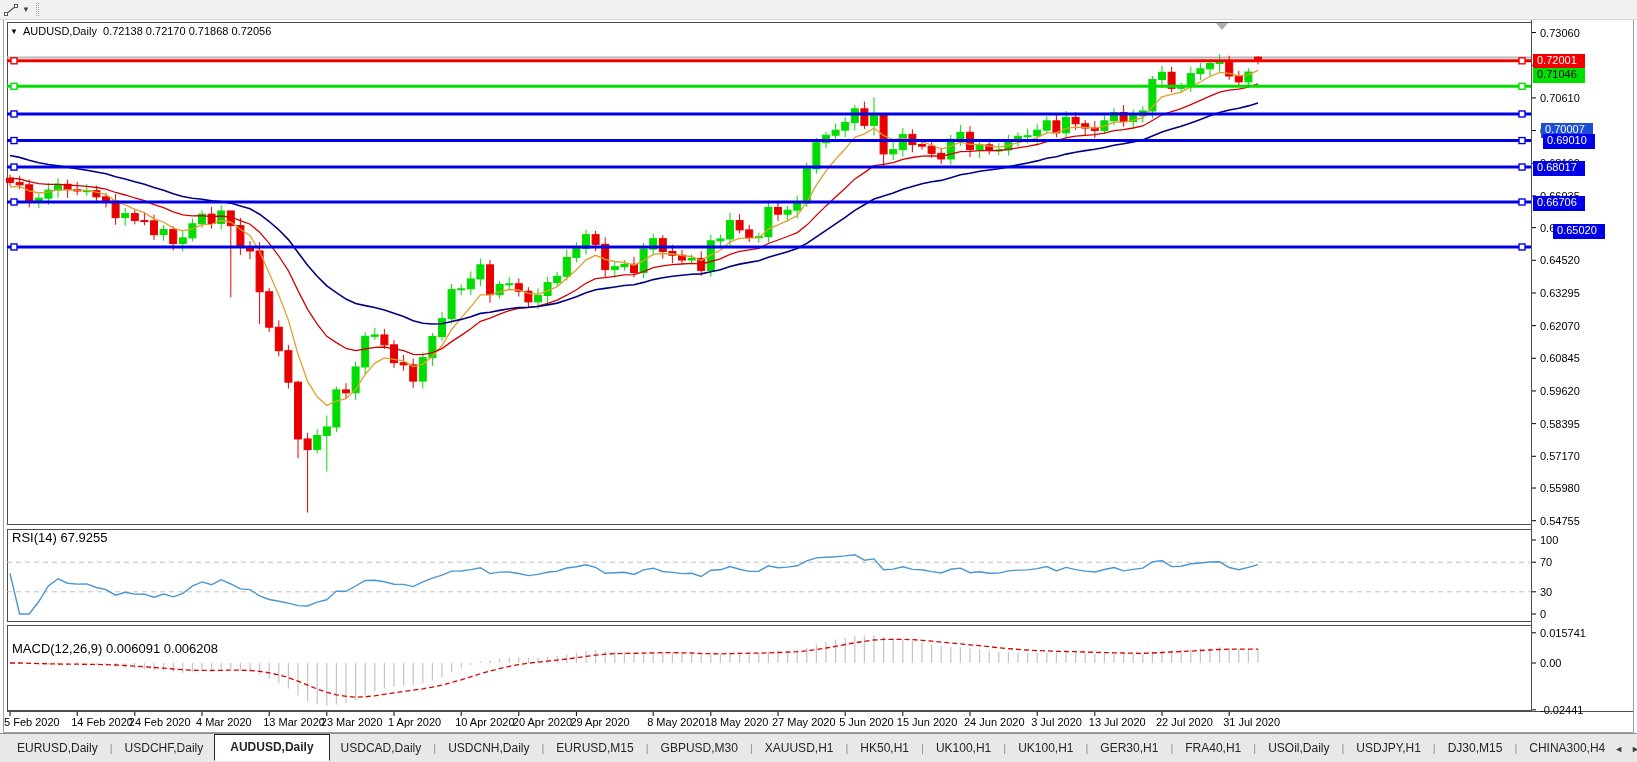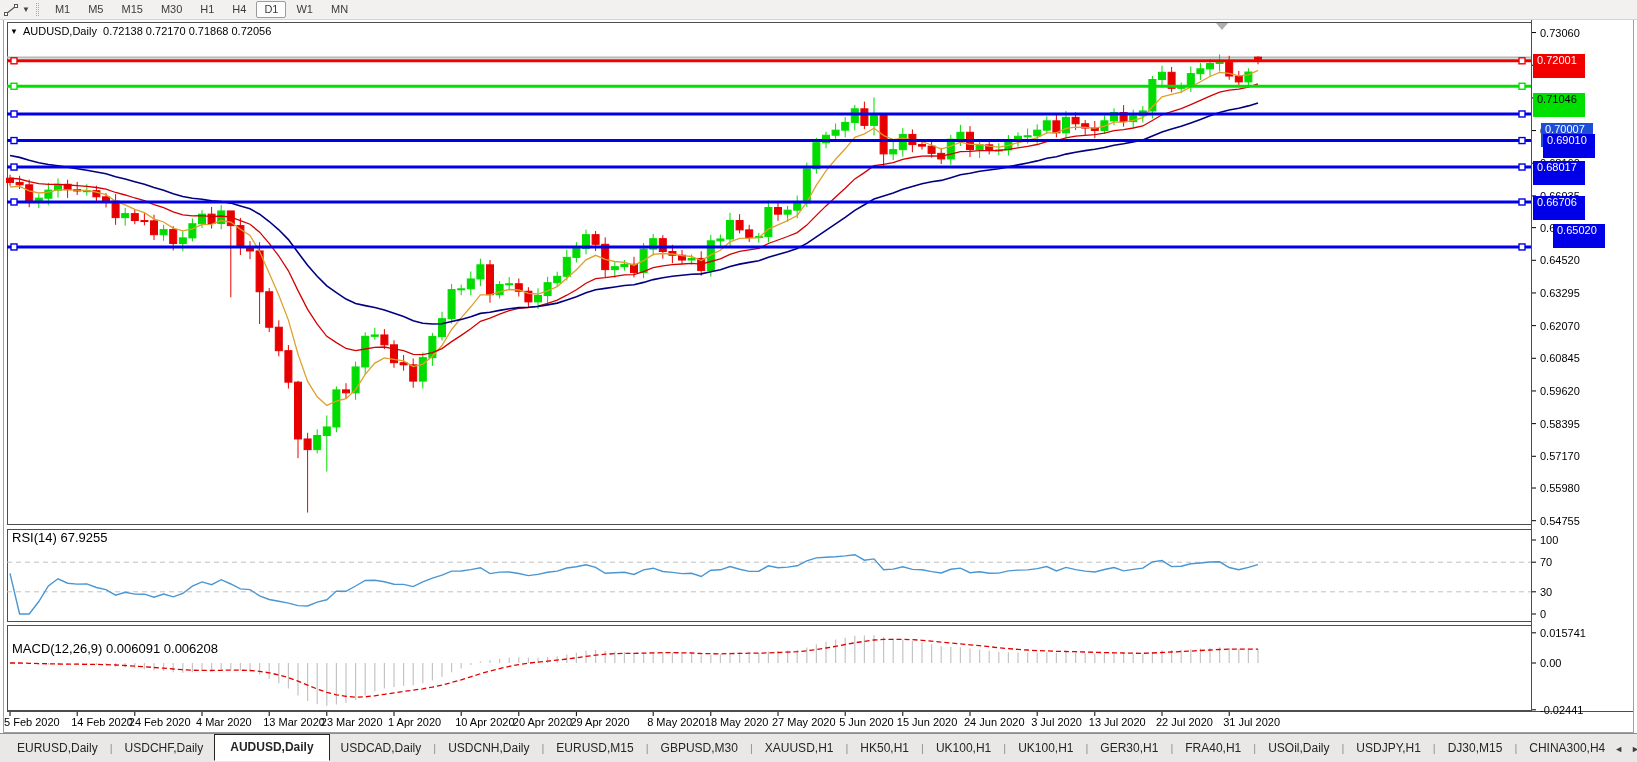--- a/index.html
+++ b/index.html
@@ -11,21 +11,21 @@
   .tool-caret{font-size:8px;color:#444;margin:0 2px 0 1px}
   .grip{height:13px;border-left:1px dotted #a9a7a3;border-right:1px dotted #a9a7a3;width:1px;margin:0 7px 0 4px}
   .tf-btn{font-size:11px;color:#3c3c3c;padding:1px 7px 2px;margin:0 1px;border:1px solid transparent;
     border-radius:2px;line-height:12px}
   .tf-btn.active{background:#fcfcfc;border-color:#9b9b9b}
   
   #chart-root{position:absolute;top:0;left:0;width:1637px;height:604px;z-index:1}
   .chart-title{position:absolute;top:25px;left:10px;font-size:11px;font-weight:normal;color:#000;z-index:6;white-space:pre}
   .chart-title .caret{font-size:8px;vertical-align:1px;margin-right:5px}
   .panel-label{position:absolute;font-size:13px;color:#000;z-index:6;white-space:pre}
-  .badge{position:absolute;left:1533px;height:24px;line-height:13px;font-size:11px;
+  .badge{position:absolute;left:1533px;height:15px;line-height:13px;font-size:11px;
     padding:0 4px;min-width:44px;z-index:7;letter-spacing:0}
   
   .tabbar{position:absolute;left:0;bottom:0;width:1637px;height:28px;background:#e9e8e6;
     border-top:1px solid #8d8d8d;display:flex;align-items:center;overflow:hidden;z-index:9;padding-left:6px}
   .tab{font-size:12px;color:#262626;padding:4px 11px 5px;white-space:nowrap}
   .tab.active{background:#fff;border:1px solid #232323;border-bottom:1px solid #fff;
     font-weight:bold;padding:5px 15px 6px;margin-top:-2px}
   .tab-sep{color:#909090;font-size:11px;padding:0 1px}
   .tab-arrows{position:absolute;right:3px;bottom:6px;display:flex;gap:8px;background:#e9e8e6;padding-left:6px;z-index:10}
   .tab-arrow{font-size:9px;color:#3f3f3f;line-height:14px}
@@ -36,31 +36,20 @@
 <div class="toolbar">
   <span class="tool-icon">
     <svg width="16" height="14" viewBox="0 0 16 14">
       <line x1="3" y1="11" x2="13" y2="3" stroke="#555" stroke-width="1.3"></line>
       <rect x="1.5" y="9.5" width="3" height="3" fill="#fff" stroke="#555"></rect>
       <rect x="11.5" y="1.5" width="3" height="3" fill="#fff" stroke="#555"></rect>
     </svg>
   </span>
   <span class="tool-caret">▼</span>
   <span class="grip"></span>
-  <span id="tf-buttons" style="display:flex">
-      <span class="tf-btn">M1</span>
-      <span class="tf-btn">M5</span>
-      <span class="tf-btn">M15</span>
-      <span class="tf-btn">M30</span>
-      <span class="tf-btn">H1</span>
-      <span class="tf-btn">H4</span>
-      <span class="tf-btn active">D1</span>
-      <span class="tf-btn">W1</span>
-      <span class="tf-btn">MN</span>
-    </span>
 </div>
 
 <div id="chart-root"><svg width="1637" height="762">
       <rect x="3.5" y="19.5" width="1630" height="713" fill="none" stroke="#9f9f9f"></rect>
       <rect x="7.5" y="22.5" width="1524" height="502" fill="#fff" stroke="#4d4d4d"></rect>
       <rect x="7.5" y="529.5" width="1524" height="92" fill="#fff" stroke="#4d4d4d"></rect>
       <rect x="7.5" y="625.5" width="1524" height="85" fill="#fff" stroke="#4d4d4d"></rect>
       <line x1="1531.5" y1="20" x2="1531.5" y2="711" stroke="#4d4d4d"></line>
       <line x1="7" y1="711.5" x2="1633" y2="711.5" stroke="#4d4d4d"></line>
       <line x1="7" y1="57.49333333333345" x2="1531" y2="57.49333333333345" stroke="#B8B8B8" stroke-width="2"></line>
@@ -600,21 +589,21 @@
       </g>
     </svg></div>
 
 <div class="chart-title"><span class="caret">▼</span><span>AUDUSD,Daily</span>  <span>0.72138</span> <span>0.72170</span> <span>0.71868</span> <span>0.72056</span></div>
 
 <div class="panel-label" style="top:530px;left:12px"><span>RSI(14)</span> <span>67.9255</span></div>
 <div class="panel-label" style="top:641px;left:12px"><span>MACD(12,26,9)</span> <span>0.006091</span> <span>0.006208</span></div>
 
 <div id="badges">
     <div class="badge" style="top: 54.3px; background: rgb(242, 0, 0); color: rgb(255, 255, 255);">0.72001</div>
-    <div class="badge" style="top: 93px; background: rgb(0, 224, 0); color: rgb(0, 0, 0);">0.71046</div>
+    <div class="badge" style="top: 68px; background: rgb(0, 224, 0); color: rgb(0, 0, 0);">0.71046</div>
     <div class="badge" style="top: 123px; background: #1d4ed8; color: rgb(255, 255, 255); margin-left: 8px;">0.70007</div>
     <div class="badge" style="top: 134.06px; background: rgb(0, 0, 232); color: rgb(255, 255, 255); margin-left: 10px;">0.69010</div>
     <div class="badge" style="top: 160.54px; background: rgb(0, 0, 232); color: rgb(255, 255, 255);">0.68017</div>
     <div class="badge" style="top: 195.5px; background: rgb(0, 0, 232); color: rgb(255, 255, 255);">0.66706</div>
     <div class="badge" style="top: 224px; background: rgb(0, 0, 232); color: rgb(255, 255, 255); margin-left: 20px;">0.65020</div>
   </div>
 
 <div class="tabbar">
   <span id="tabs-holder" style="display:flex;align-items:center">
       <span class="tab">EURUSD,Daily</span>

